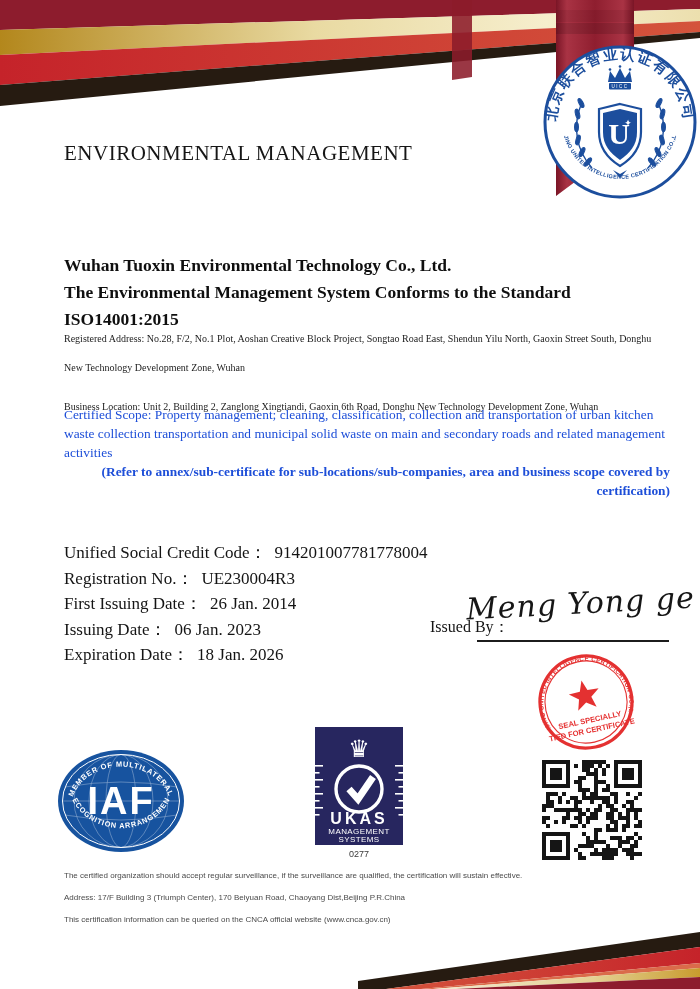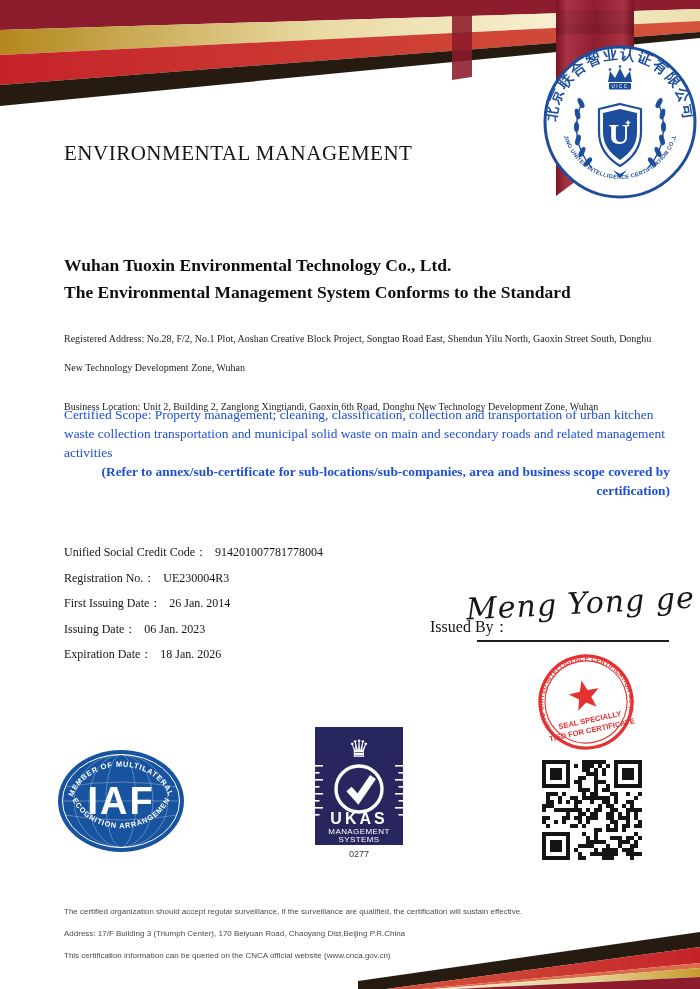--- a/index.html
+++ b/index.html
@@ -9,30 +9,30 @@
     font-family:"Liberation Serif",serif;color:#1a1a1a;
   }
   .abs{position:absolute;}
   svg text{user-select:none;}
 
   .title{left:64px;top:136px;font-size:21px;line-height:34px;letter-spacing:.5px;color:#161616;}
   .company{left:64px;top:228px;font-size:17.5px;font-weight:bold;line-height:27px;color:#0f0f0f;width:610px;margin-top:24px;}
   .addr{left:64px;top:314px;width:592px;font-size:10px;line-height:29px;color:#1c1c1c;}
   .scope{left:64px;top:405px;width:606px;font-size:13.4px;line-height:19px;color:#1d4ed8;}
   .scope-note{font-weight:bold;text-align:right;}
-  .details{left:64px;top:540px;font-size:12px;line-height:25.5px;color:#141414;}
+  .details{left:64px;top:540px;font-size:17px;line-height:25.5px;color:#141414;}
   .details .val{margin-left:8px;}
   .issuedby{left:430px;top:617px;font-size:16px;color:#141414;}
   .signature{
     left:466px;top:586px;width:214px;text-align:center;
     font-family:"DejaVu Serif",serif;font-style:italic;
     font-size:30px;color:#161616;transform:rotate(-3deg);letter-spacing:1px;white-space:nowrap;
   }
   .sig-line{left:477px;top:640px;width:192px;height:2px;background:#1c1c1c;}
-  .footer{left:64px;top:870px;font-family:"Liberation Sans",sans-serif;font-size:8px;color:#4a4a4a;width:600px;margin-top:36px;}
+  .footer{left:64px;top:870px;font-family:"Liberation Sans",sans-serif;font-size:8px;color:#4a4a4a;width:600px;}
   .footer .fline{line-height:11px;margin-bottom:11px;white-space:nowrap;}
   .footer .gap{display:inline-block;width:34px;}
   .ukas-number{left:315px;top:849px;width:88px;text-align:center;font-family:"Liberation Sans",sans-serif;font-size:9px;color:#3a3a3a;}
 </style>
 </head>
 <body>
 
 <svg class="abs" style="left:0;top:0" width="700" height="110" viewBox="0 0 700 110">
   <defs>
     <linearGradient id="goldGrad" x1="0" y1="0" x2="1" y2="0">
@@ -122,20 +122,21 @@
   </g>
 </svg>
 
 <div class="abs title">
   <div>ENVIRONMENTAL MANAGEMENT</div>
 </div>
 
 <div class="abs company">
   <div>Wuhan Tuoxin Environmental Technology Co., Ltd.</div>
   <div>The Environmental Management System Conforms to the Standard</div>
+  <div>ISO14001:2015</div>
 </div>
 
 <div class="abs addr">
   <p>Registered Address: No.28, F/2, No.1 Plot, Aoshan Creative Block Project, Songtao Road East, Shendun Yilu North, Gaoxin Street South, Donghu New Technology Development Zone, Wuhan</p>
   <p>Business Location: Unit 2, Building 2, Zanglong Xingtiandi, Gaoxin 6th Road, Donghu New Technology Development Zone, Wuhan</p>
 </div>
 
 <div class="abs scope">
   <div>Certified Scope: Property management; cleaning, classification, collection and transportation of urban kitchen waste collection transportation and municipal solid waste on main and secondary roads and related management activities</div>
   <div class="scope-note">(Refer to annex/sub-certificate for sub-locations/sub-companies, area and business scope covered by certification)</div>

